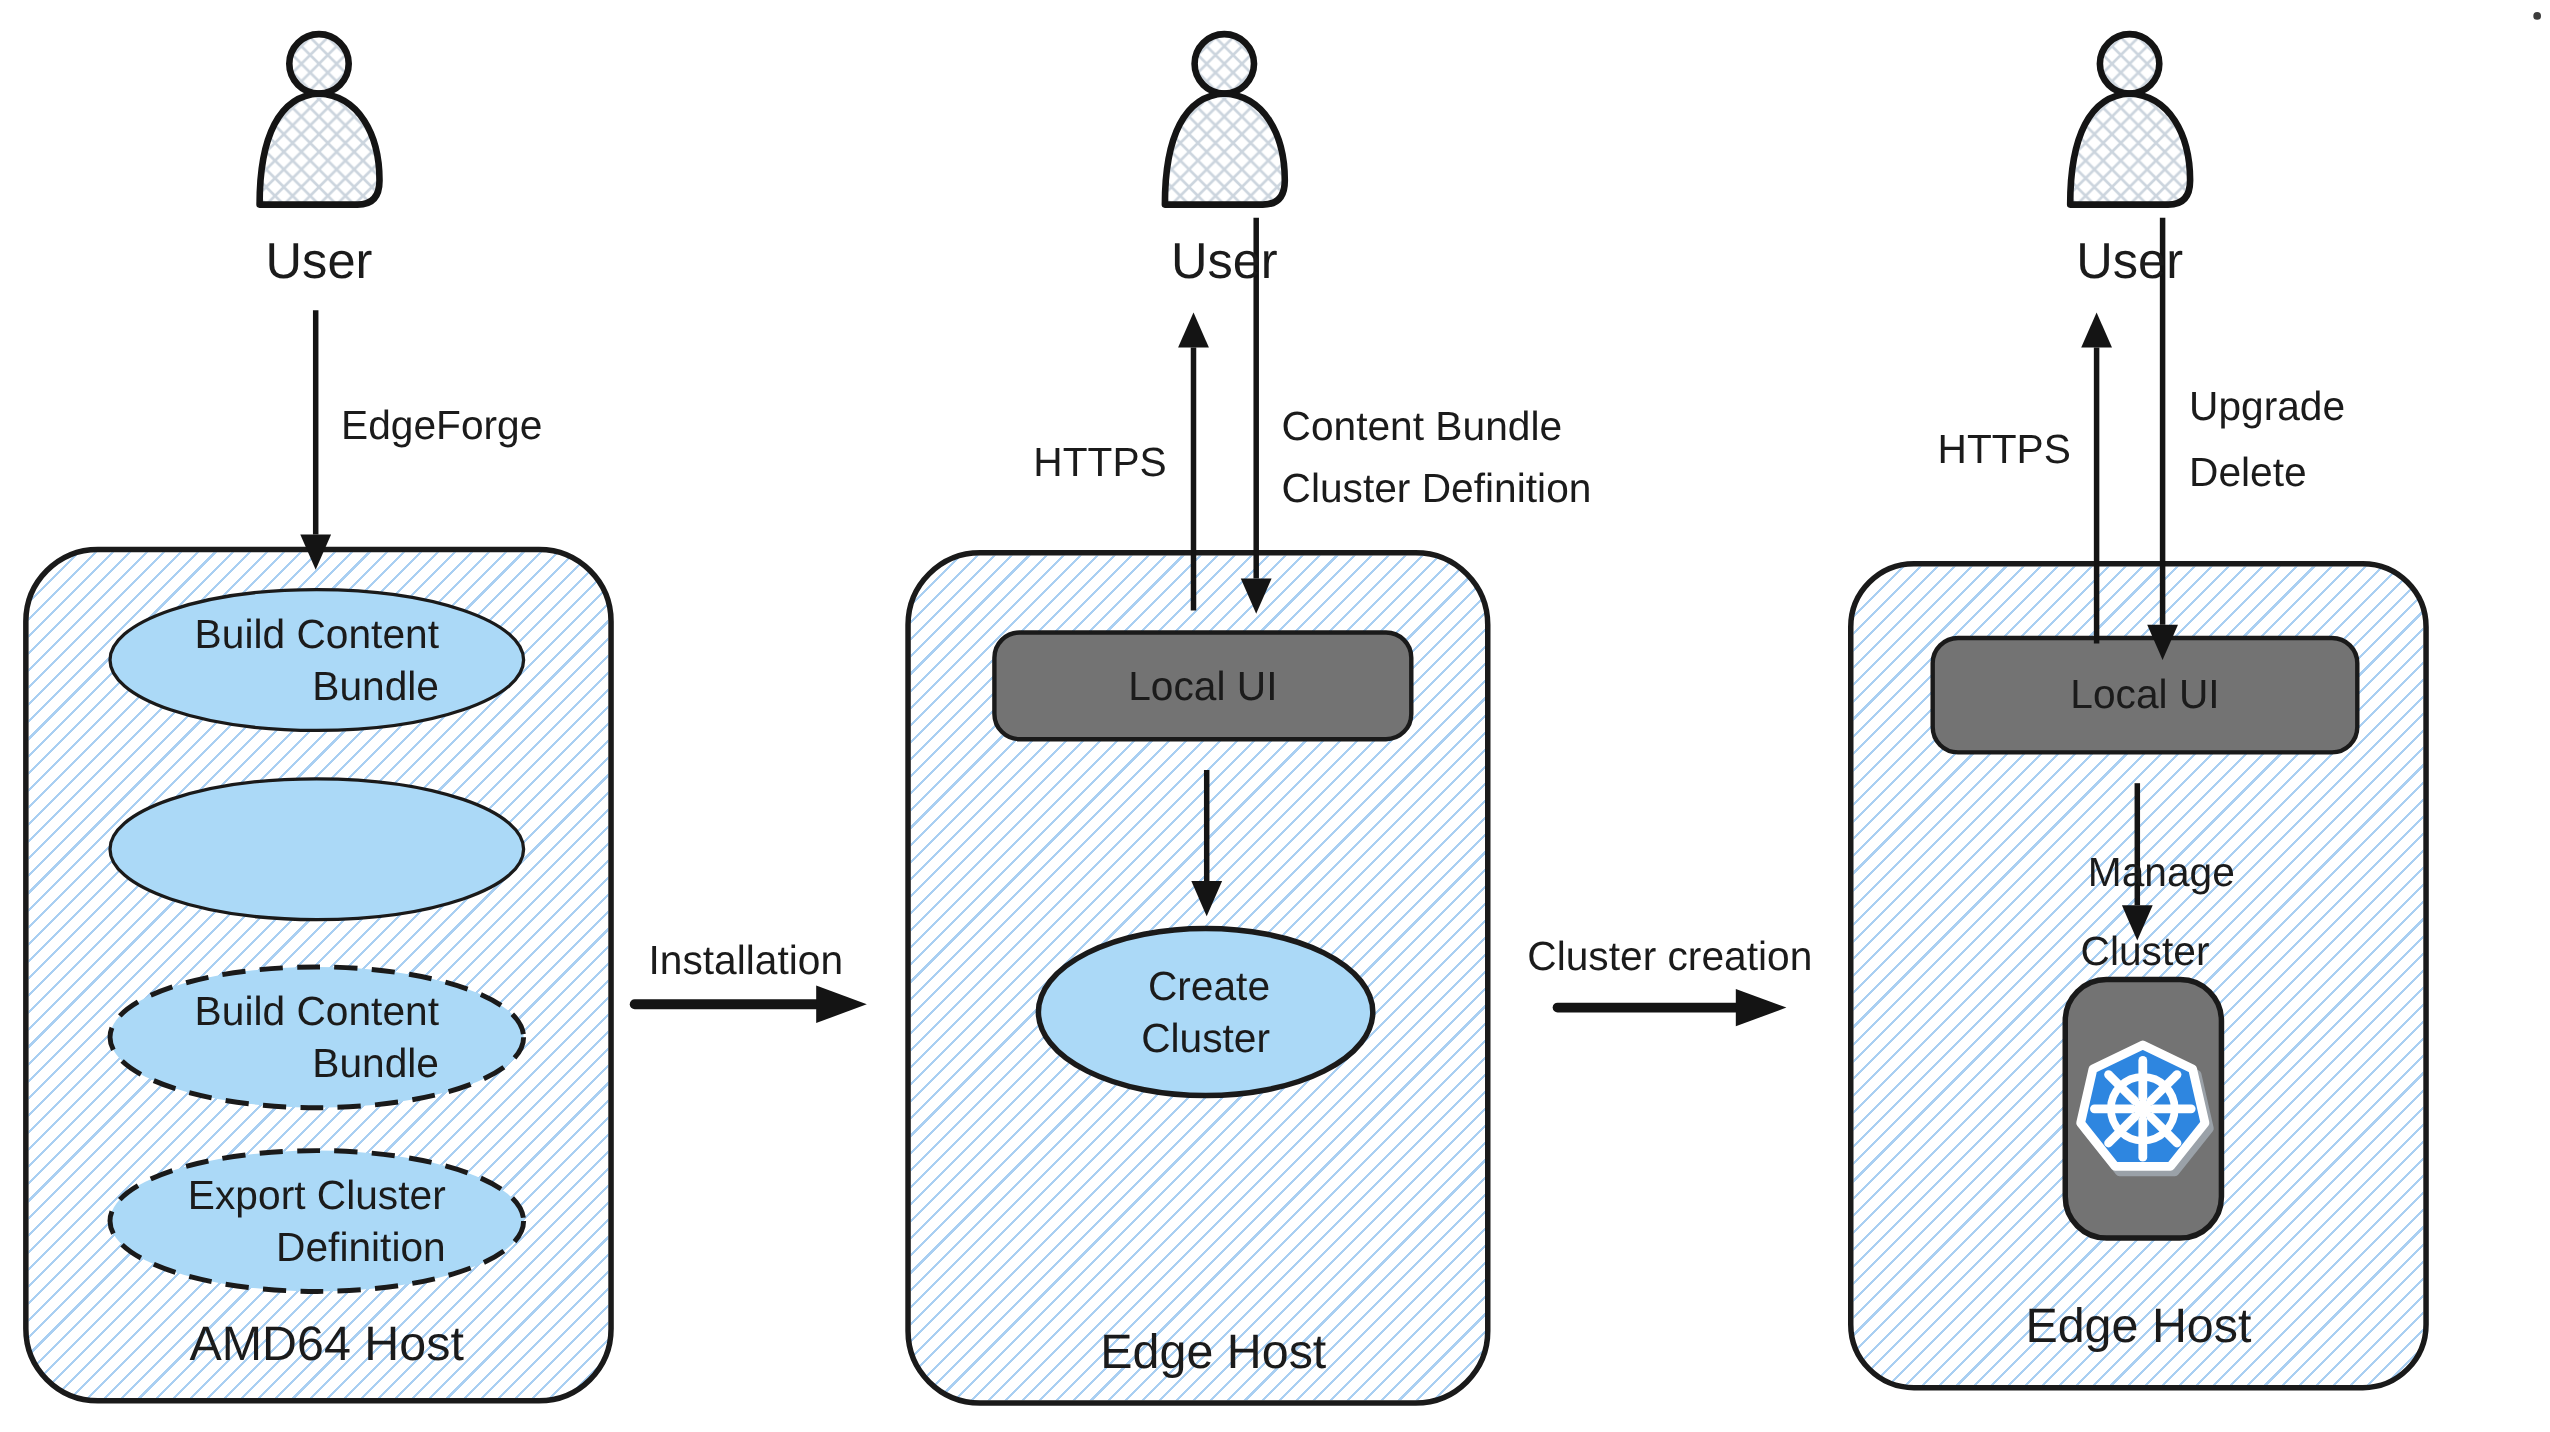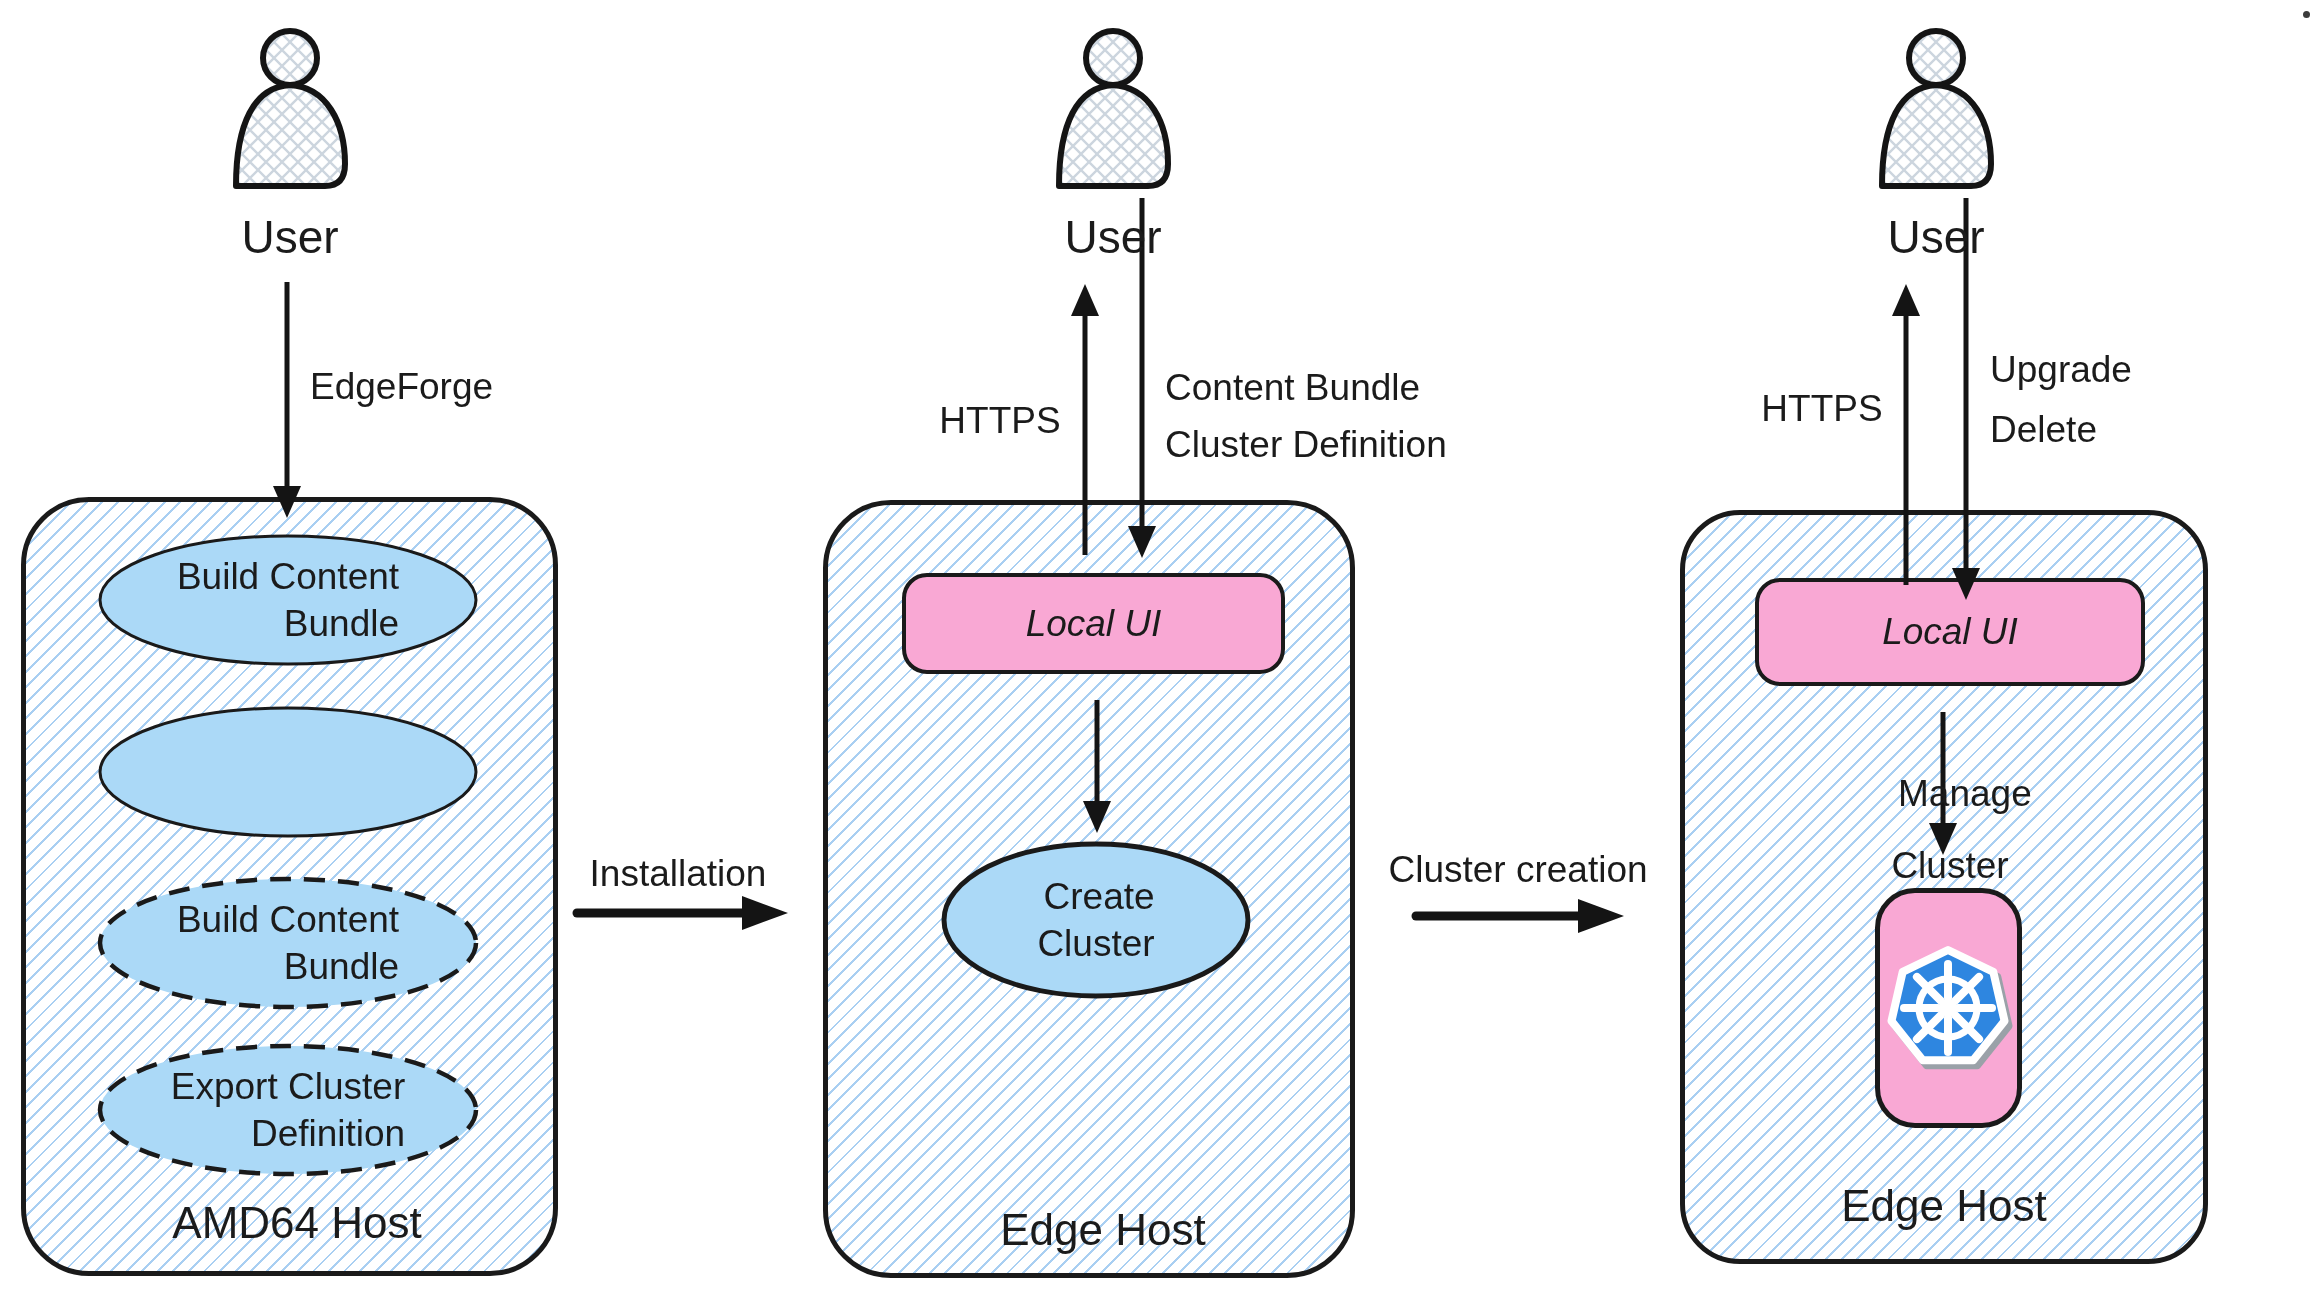--- a/index.html
+++ b/index.html
@@ -24,26 +24,25 @@
   }
   .box-amd64{left:21px;top:497px;width:537px;height:779px;border-radius:68px;}
   .box-edge-mid{left:823px;top:500px;width:532px;height:778px;border-radius:68px;}
   .box-edge-right{left:1680px;top:510px;width:528px;height:754px;border-radius:60px;}
 
   
   .node-rect{
     position:absolute;
     box-sizing:border-box;
     border:4px solid #1a1a1a;
-    background:#f9a8d4;
+    background:#737373;
     border-radius:25px;
     z-index:2;
     display:flex;align-items:center;justify-content:center;
     font-size:37px;
-    font-style:italic;
   }
   .rect-localui-mid{left:902px;top:573px;width:383px;height:101px;}
   .rect-localui-right{left:1755px;top:578px;width:390px;height:108px;}
   .rect-cluster{
     left:1875px;top:888px;width:147px;height:240px;
     border-radius:40px;border-width:5px;z-index:2;
   }
 
   .svg-layer{position:absolute;left:0;top:0;z-index:3;}
 

